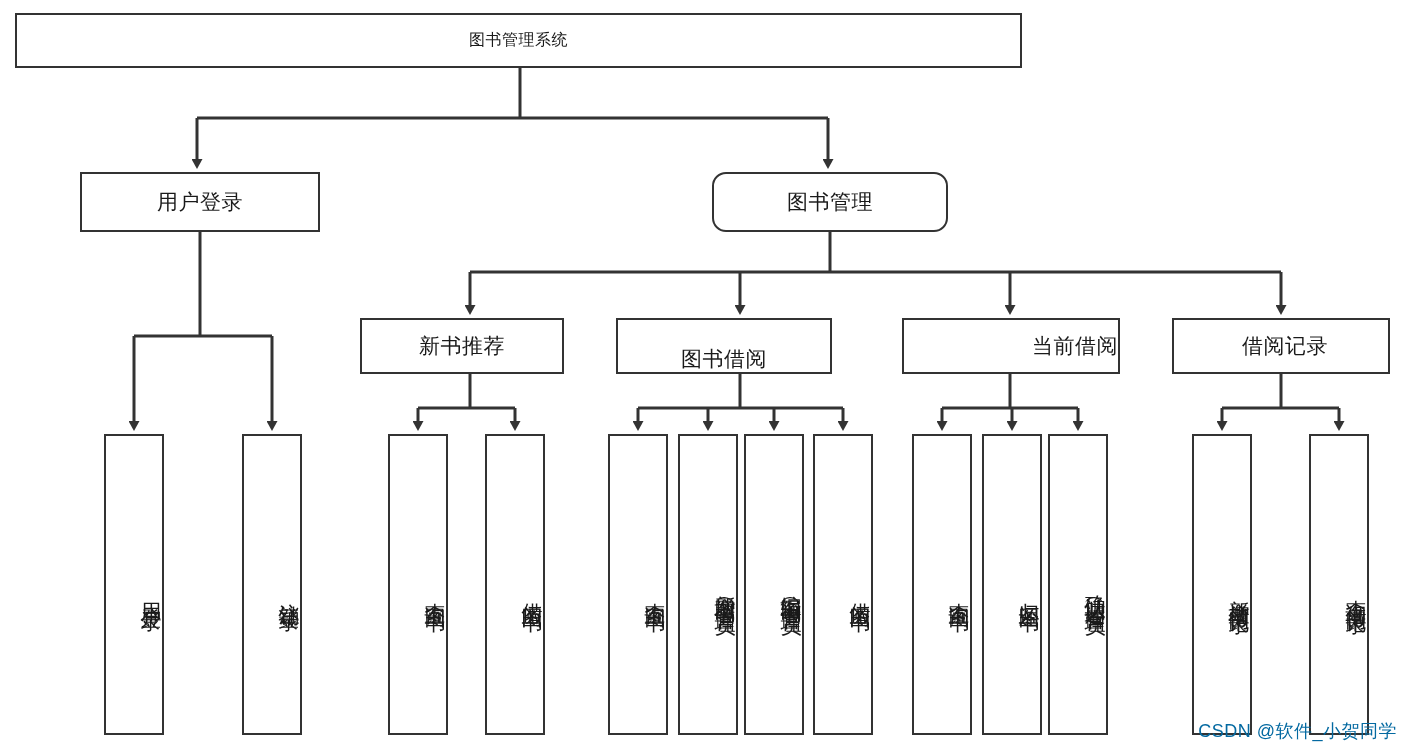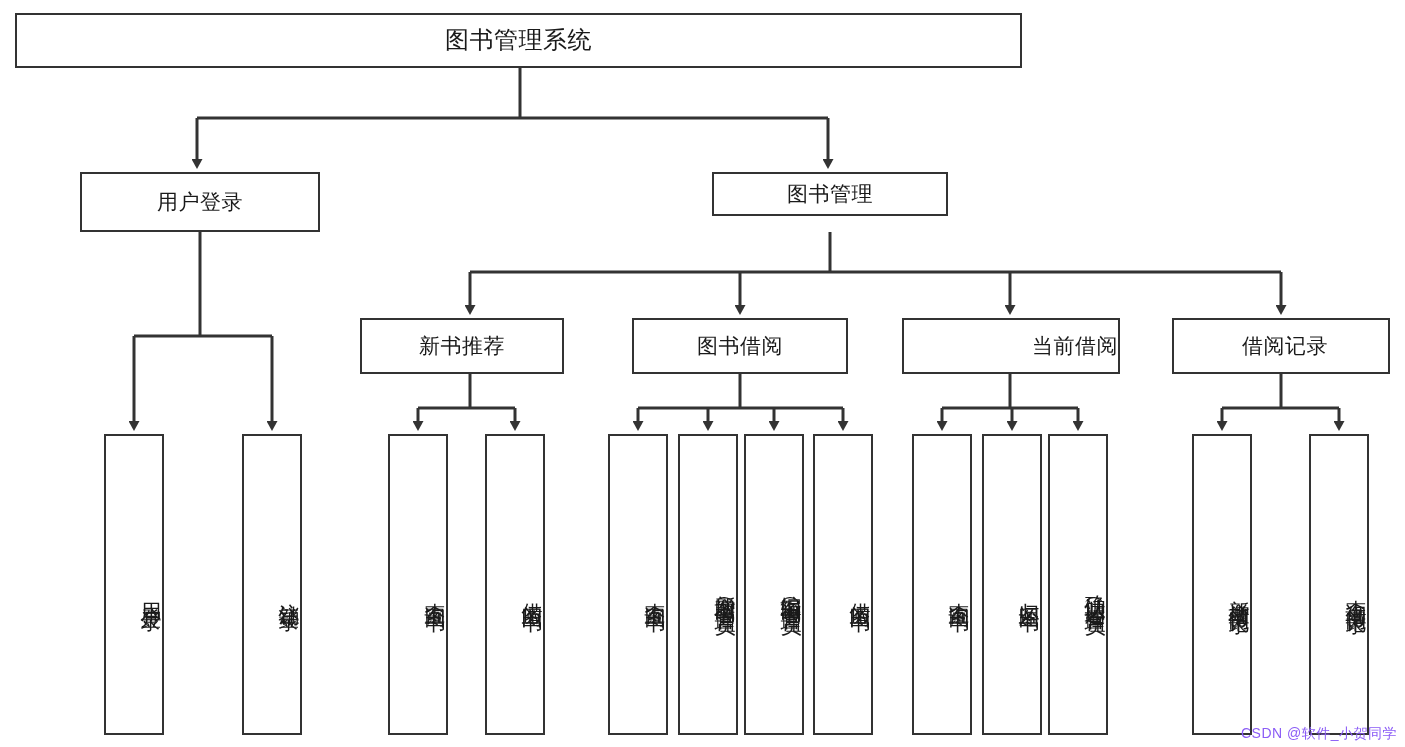--- a/index.html
+++ b/index.html
@@ -38,21 +38,21 @@
   .node .label {
     color: #1a1a1a;
     line-height: 1.18;
     letter-spacing: 0.5px;
   }
   
   .node.horiz .label {
     font-size: 21px;
   }
   .node.root .label {
-    font-size: 24px;
+    font-size: 16px;
   }
   
   .node.vert {
     writing-mode: vertical-rl;
     text-orientation: upright;
     align-items: flex-start;
     justify-content: center;
     padding-top: 14px;
   }
   .node.vert .label {
@@ -60,22 +60,22 @@
     text-orientation: upright;
     font-size: 21px;
     line-height: 1.0;
     letter-spacing: 3px;
     white-space: nowrap;
   }
   .watermark {
     position: absolute;
     right: 8px;
     bottom: 4px;
-    color: #8b5cf6;
-    font-size: 14px;
+    color: #0369a1;
+    font-size: 18px;
     white-space: nowrap;
     letter-spacing: 0.5px;
     margin-left: 32px;
   }
 </style>
 </head>
 <body>
 
 <div id="canvas">
 
@@ -129,28 +129,28 @@
     </g>
   </svg>
 
   <div class="node root horiz" id="node-root" style="left: 15px; top: 13px; width: 1007px; height: 55px;">
     <span class="label">图书管理系统</span>
   </div>
 
   <div class="node horiz" id="node-l1-0" style="left: 80px; top: 172px; width: 240px; height: 60px;">
     <span class="label">用户登录</span>
   </div>
-  <div class="node horiz" id="node-l1-1" style="left: 712px; top: 172px; width: 236px; height: 44px;">
+  <div class="node horiz" id="node-l1-1" style="left: 712px; top: 172px; width: 236px; height: 60px; border-radius: 14px;">
     <span class="label">图书管理</span>
   </div>
 
   <div class="node horiz" id="node-l2-0" style="left: 360px; top: 318px; width: 204px; height: 56px;">
     <span class="label">新书推荐</span>
   </div>
-  <div class="node horiz" id="node-l2-1" style="left: 632px; top: 318px; width: 216px; height: 56px;">
+  <div class="node horiz" id="node-l2-1" style="left: 616px; top: 318px; width: 216px; height: 56px; align-items: flex-end;">
     <span class="label">图书借阅</span>
   </div>
   <div class="node horiz" id="node-l2-2" style="left: 902px; top: 318px; width: 218px; height: 56px; justify-content: flex-end;">
     <span class="label">当前借阅</span>
   </div>
   <div class="node horiz" id="node-l2-3" style="left: 1172px; top: 318px; width: 218px; height: 56px; padding-left: 8px;">
     <span class="label">借阅记录</span>
   </div>
 
   <div class="node vert" id="node-leaf-0" style="left: 104px; top: 434px; width: 60px; height: 301px;">

